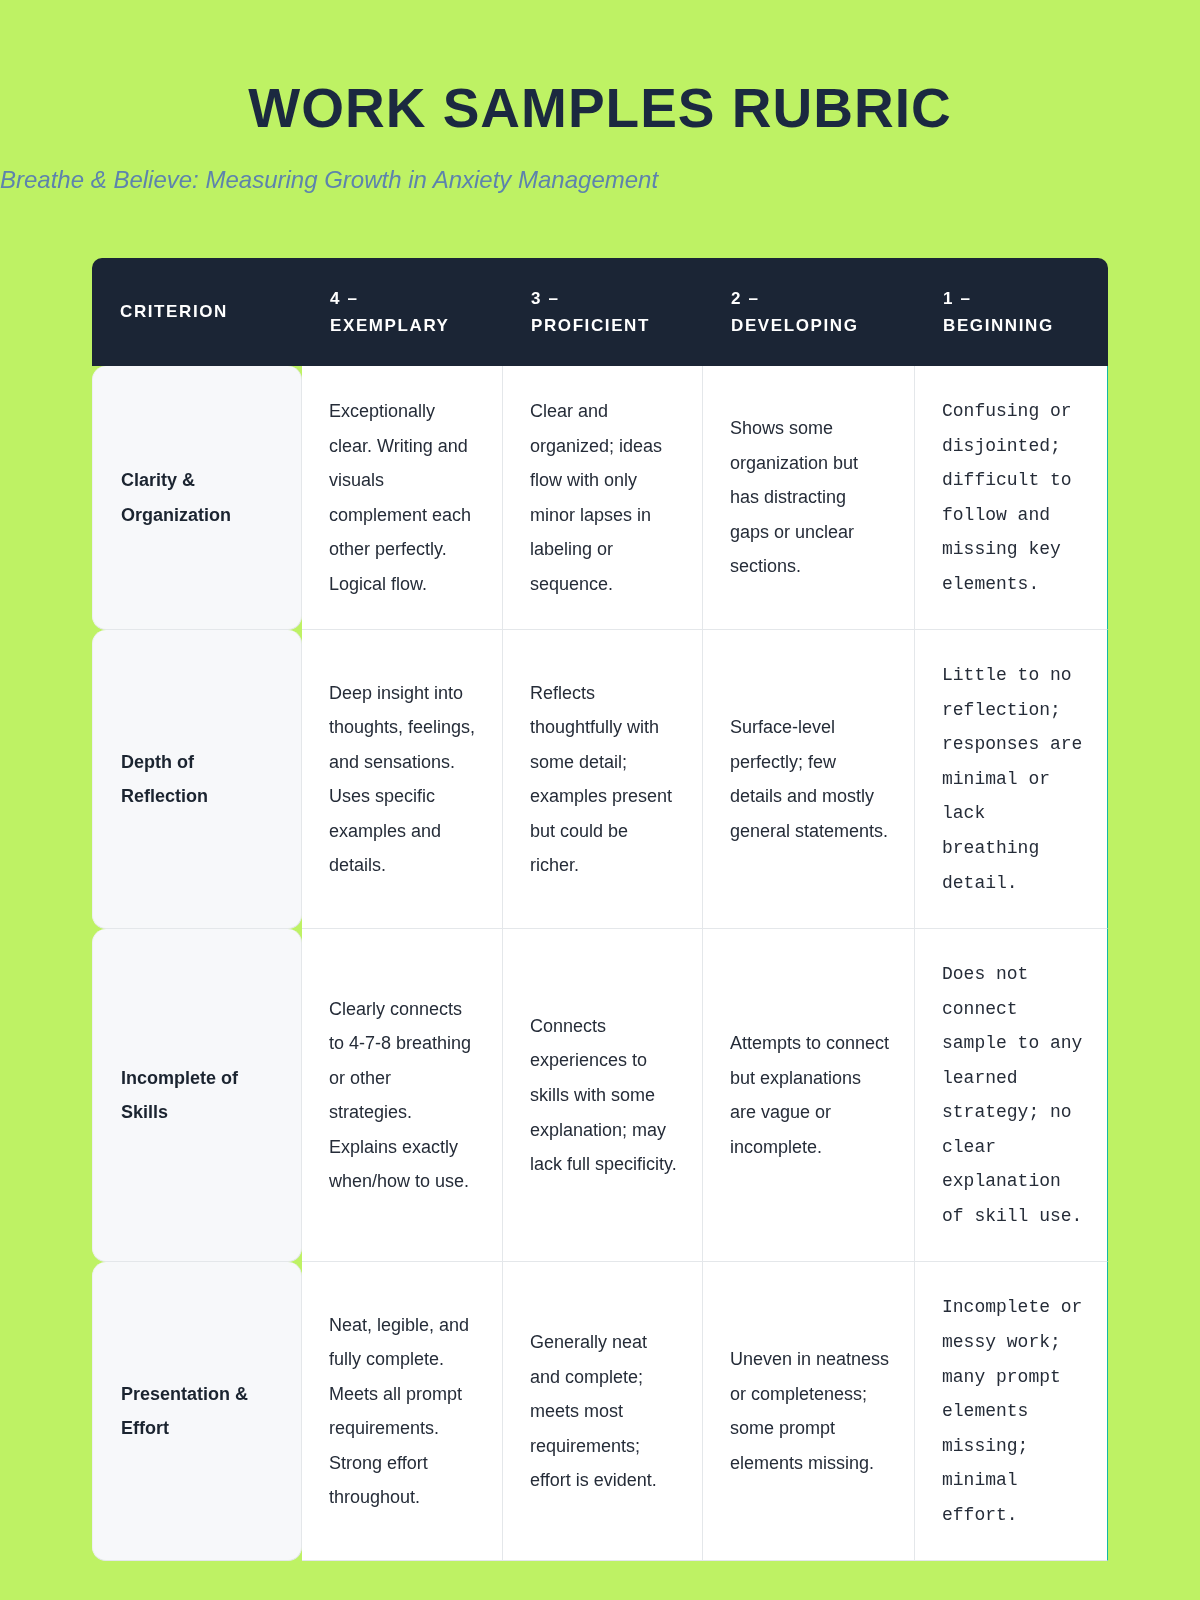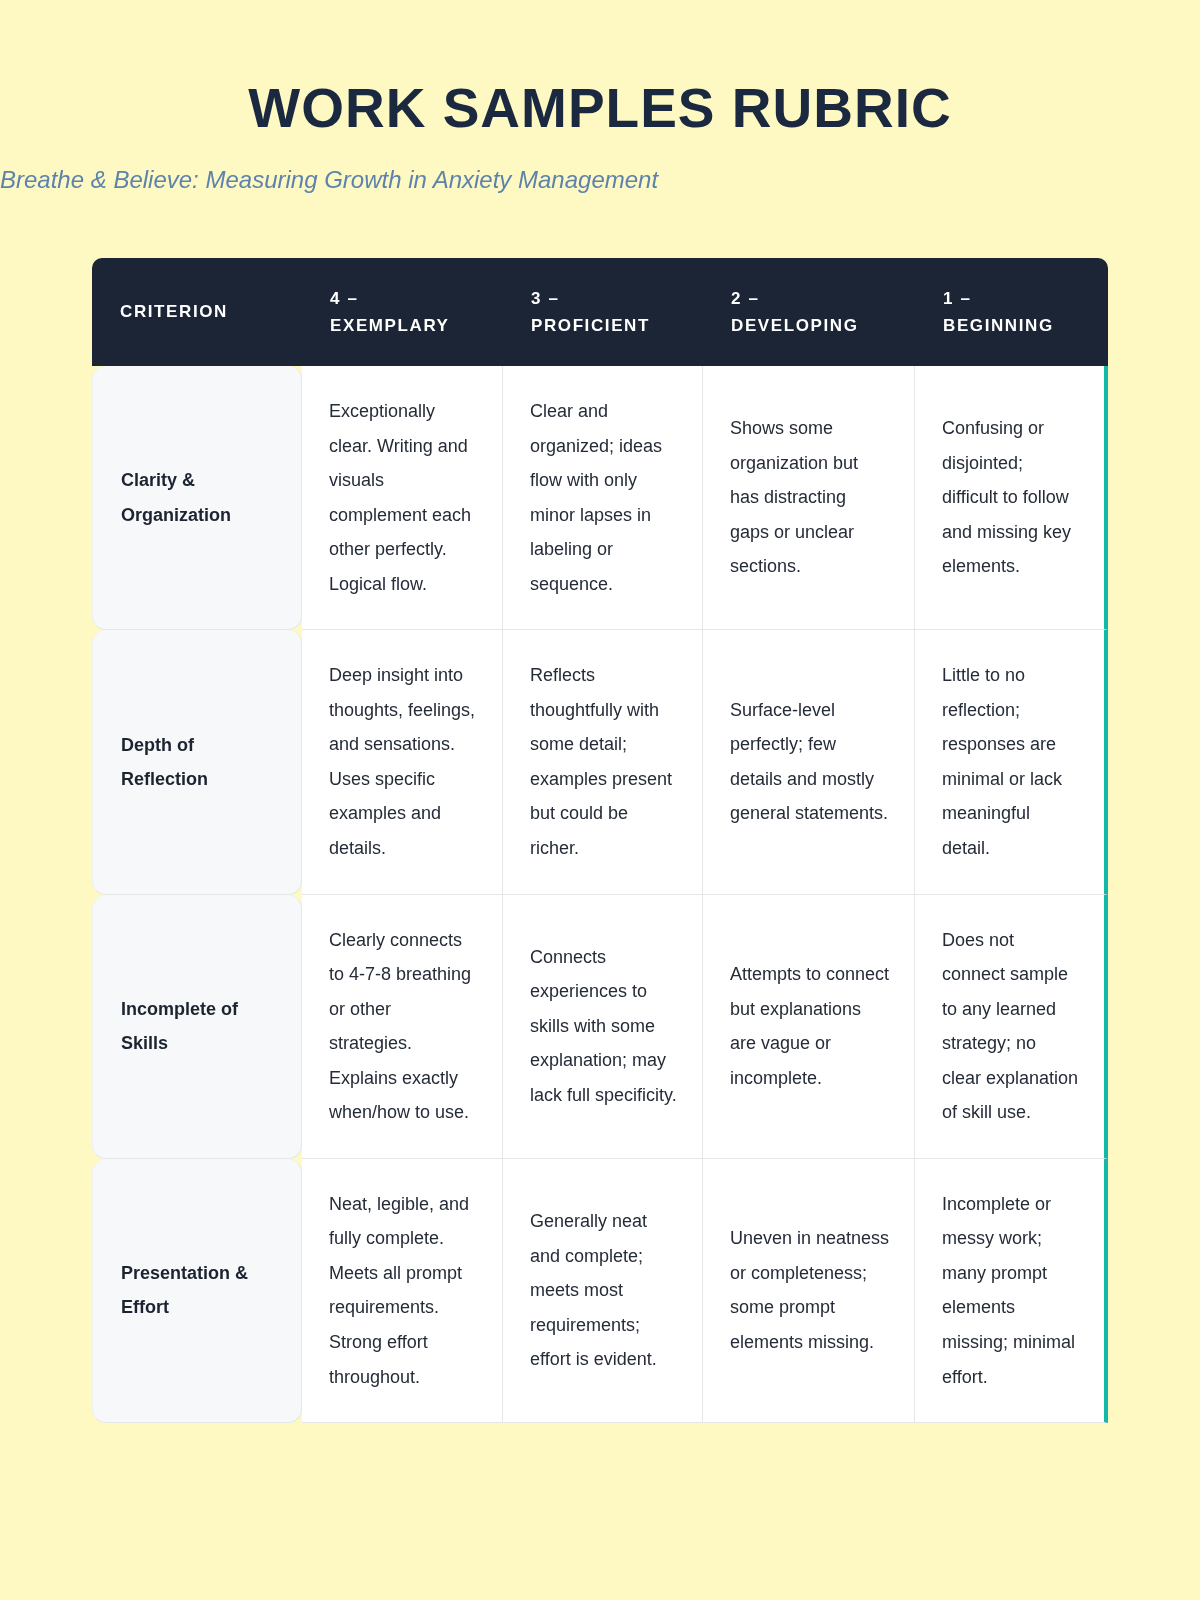--- a/index.html
+++ b/index.html
@@ -7,21 +7,21 @@
     width: 1200px;
     height: 1600px;
     overflow: hidden;
     background: #ffffff;
     font-family: "Liberation Sans", "DejaVu Sans", sans-serif;
   }
   .page {
     width: 1200px;
     height: 1600px;
     overflow: hidden;
-    background: #fef9c3;
+    background: #bef264;
   }
   .page-title {
     margin-top: 76px;
     text-align: center;
     font-size: 55px;
     font-weight: 800;
     letter-spacing: 1px;
     color: #1b2940;
   }
   .page-subtitle {
@@ -82,21 +82,21 @@
     background: #ffffff;
     color: #252c38;
     font-size: 18px;
     font-weight: 400;
     vertical-align: middle;
     line-height: 1.92;
     padding: 28px 24px 28px 27px;
     border-bottom: 1px solid #e4e7ea;
     border-right: 1px solid #e4e7ea;
   }
-  tbody td.cell:last-child { border-right: 4px solid #14b8a6; }
+  tbody td.cell:last-child { border-right: 1px solid #14b8a6; font-family: Liberation Mono, monospace; }
 </style>
 </head>
 <body>
 
 <div class="page">
 
   <h1 class="page-title">WORK SAMPLES RUBRIC</h1>
   <div class="page-subtitle">Breathe &amp; Believe: Measuring Growth in Anxiety Management</div>
 
   <div class="table-wrap">
@@ -129,21 +129,21 @@
           <td class="cell">Clear and organized; ideas flow with only minor lapses in labeling or sequence.</td>
           <td class="cell">Shows some organization but has distracting gaps or unclear sections.</td>
           <td class="cell">Confusing or disjointed; difficult to follow and missing key elements.</td>
         </tr>
 
         <tr>
           <th class="criterion">Depth of Reflection</th>
           <td class="cell">Deep insight into thoughts, feelings, and sensations. Uses specific examples and details.</td>
           <td class="cell">Reflects thoughtfully with some detail; examples present but could be richer.</td>
           <td class="cell">Surface-level perfectly; few details and mostly general statements.</td>
-          <td class="cell">Little to no reflection; responses are minimal or lack meaningful detail.</td>
+          <td class="cell">Little to no reflection; responses are minimal or lack breathing detail.</td>
         </tr>
 
         <tr>
           <th class="criterion">Incomplete of Skills</th>
           <td class="cell">Clearly connects to 4-7-8 breathing or other strategies. Explains exactly when/how to use.</td>
           <td class="cell">Connects experiences to skills with some explanation; may lack full specificity.</td>
           <td class="cell">Attempts to connect but explanations are vague or incomplete.</td>
           <td class="cell">Does not connect sample to any learned strategy; no clear explanation of skill use.</td>
         </tr>
 

